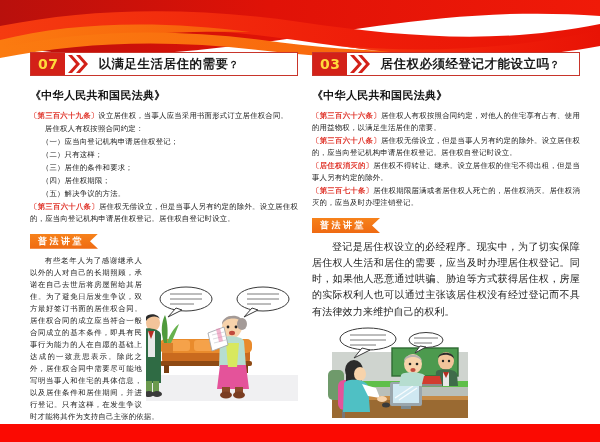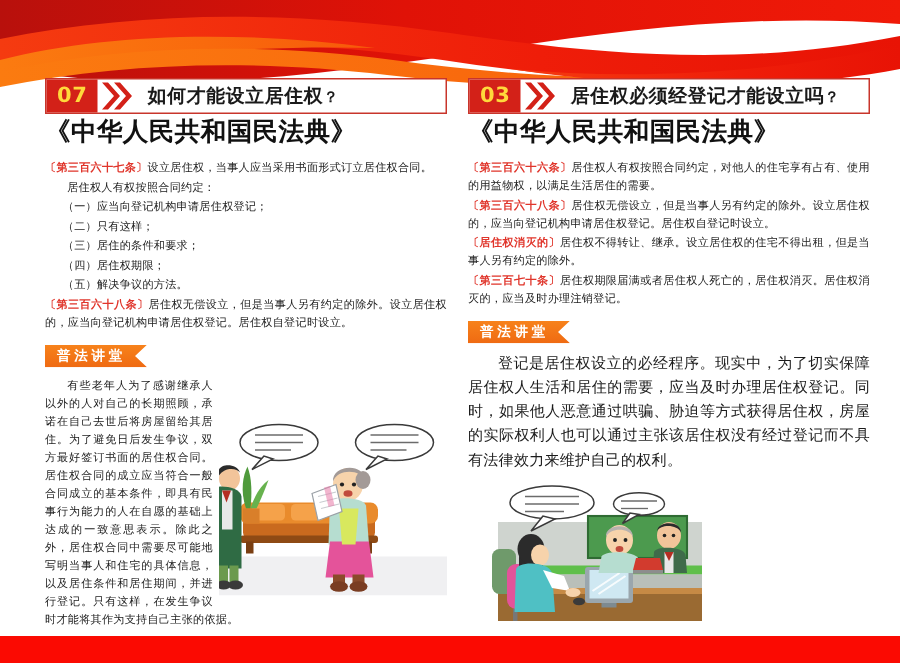--- a/index.html
+++ b/index.html
@@ -53,22 +53,22 @@
     font-weight:bold;
     color:#1a1a1a;
     margin-left:5px;
     letter-spacing:.5px;
     white-space:nowrap;
   }
   .sec-title .qmark { font-size:10px; font-weight:bold; }
 
   
   .law-title {
-    font-size:17px; font-weight:bold; color:#111;
-    letter-spacing:.3px;
+    font-size:11px; font-weight:bold; color:#111;
+    margin-top:12px; letter-spacing:.3px;
   }
 
   
   .body-text { margin-top:7px; }
   .para {
     font-size:7.4px;
     line-height:1.62;
     color:#1b1b1b;
     text-align:justify;
     letter-spacing:.2px;
@@ -135,27 +135,27 @@
   <div class="col col-left">
 
     <div class="sec-head">
       <div class="sec-num">07</div>
       <div class="chev">
         <svg width="26" height="24" viewBox="0 0 26 24">
           <path d="M1,3 L9,12 L1,21 L5,21 L13,12 L5,3 Z" fill="#d32118"></path>
           <path d="M9,3 L17,12 L9,21 L13,21 L21,12 L13,3 Z" fill="#d32118"></path>
         </svg>
       </div>
-      <div class="sec-title"><span>如何才能设立居住权</span><span class="qmark">？</span></div>
+      <div class="sec-title"><span>以满足生活居住的需要</span><span class="qmark">？</span></div>
     </div>
 
     <div class="law-title">《中华人民共和国民法典》</div>
 
     <div class="body-text">
-      <div class="para"><span class="artno">〔第三百六十七条〕</span><span>设立居住权，当事人应当采用书面形式订立居住权合同。</span></div>
+      <div class="para"><span class="artno">〔第三百六十九条〕</span><span>设立居住权，当事人应当采用书面形式订立居住权合同。</span></div>
       <div class="para indent"><span>居住权人有权按照合同约定：</span></div>
       <div class="para sub"><span>（一）应当向登记机构申请居住权登记；</span></div>
       <div class="para sub"><span>（二）只有这样；</span></div>
       <div class="para sub"><span>（三）居住的条件和要求；</span></div>
       <div class="para sub"><span>（四）居住权期限；</span></div>
       <div class="para sub"><span>（五）解决争议的方法。</span></div>
       <div class="para"><span class="artno">〔第三百六十八条〕</span><span>居住权无偿设立，但是当事人另有约定的除外。设立居住权的，应当向登记机构申请居住权登记。居住权自登记时设立。</span></div>
     </div>
 
     <div class="ribbon-wrap">

